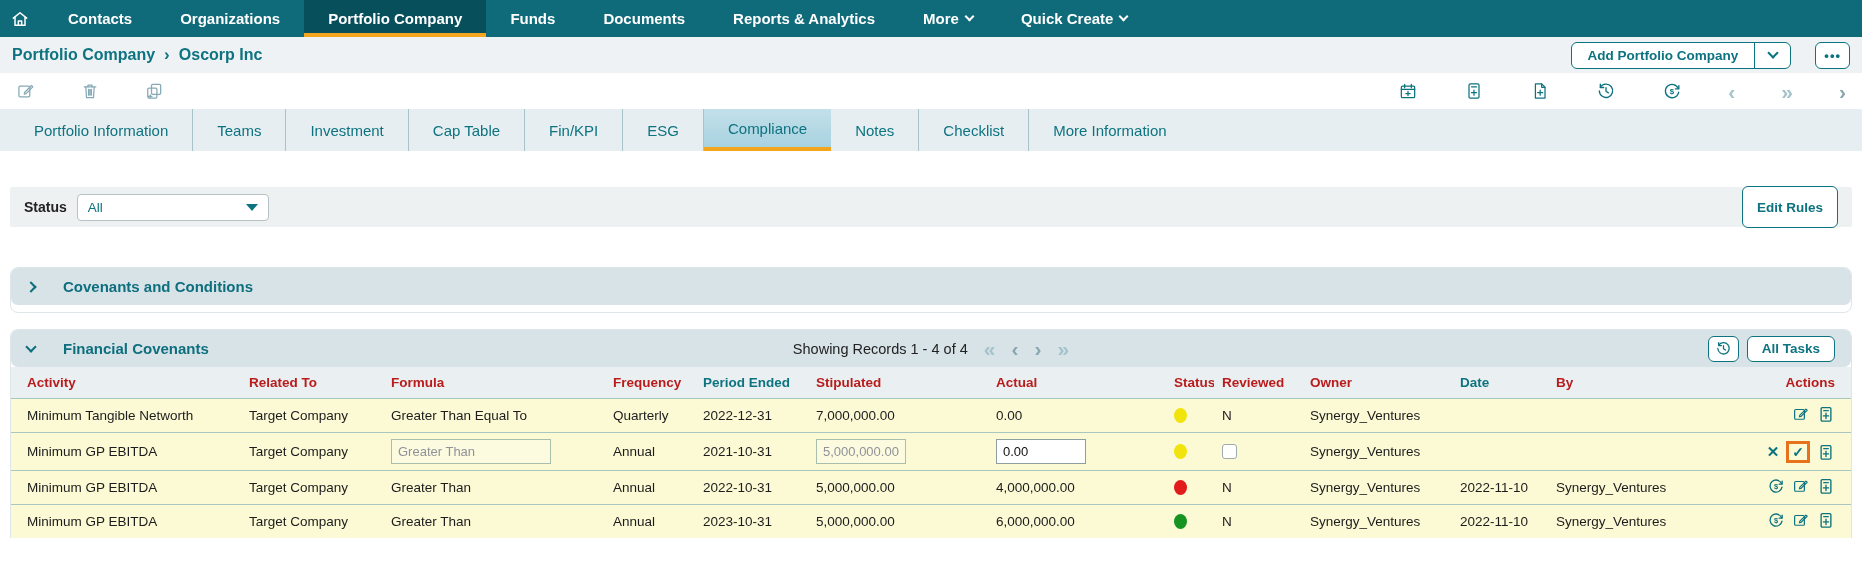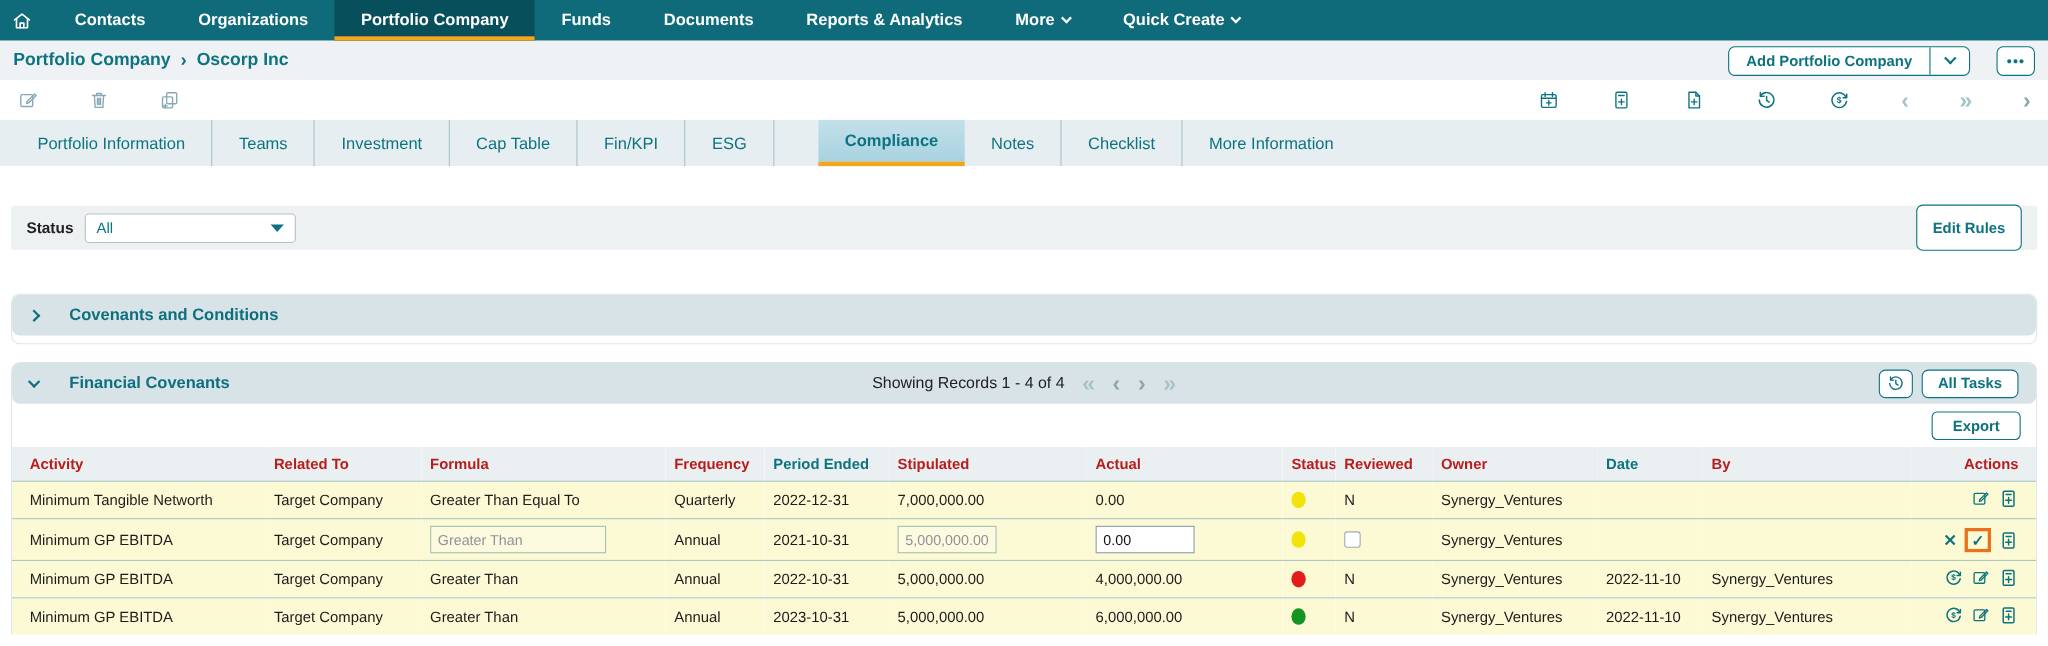--- a/index.html
+++ b/index.html
@@ -38,21 +38,21 @@
   .tool-ic { cursor:pointer; display:flex; align-items:center; }
   .pg-glyph { font-size:21px; font-weight:700; line-height:1; cursor:pointer; }
   .pg-light { color:#a5c3cb; } .pg-mid { color:#8aa7b0; }
 
   
   .tabs { height:42px; background:#e7eef1; display:flex; align-items:stretch; padding-left:10px; }
   .tab { display:flex; align-items:center; padding:0 24px; color:#0d7380; font-size:15px;
     border-right:1px solid #a9c3cb; cursor:pointer; }
   .tab:last-child { border-right:none; }
   .tab.active { background:linear-gradient(#c3e0ea,#a8d2e0); border-bottom:4px solid #f2a51d;
-    font-weight:700; border-right:none;margin-left:40px; }
+    font-weight:400; border-right:none; }
 
   
   .filter-row { margin:36px 10px 0; height:40px; background:#edf1f2; border-radius:2px;
     display:flex; align-items:center; padding:0 14px; }
   .filter-label { font-size:14px; font-weight:700; color:#222; }
   .select { margin-left:10px; width:192px; height:27px; background:#fff;
     border:1px solid #b6c2c6; border-radius:4px; display:flex; align-items:center;
     padding:0 10px; color:#0d7380; font-size:13.5px; cursor:pointer; }
   .select .tri { margin-left:auto; width:0; height:0; border-left:6px solid transparent;
     border-right:6px solid transparent; border-top:7px solid #0d7380; }
@@ -287,23 +287,20 @@
         <svg class="ic" width="17" height="17" viewBox="0 0 24 24" fill="none" stroke="#0d7380" stroke-width="1.8" stroke-linecap="round" stroke-linejoin="round">
           <path d="M5.2 7.5 A8 8 0 1 1 4 12"></path>
             <path d="M5.2 3.8 v4 h4"></path>
             <path d="M12 8 v4.3 l2.8 1.9"></path>
         </svg>
       </button>
       <button class="btn all-tasks">All Tasks</button>
     </div>
   </div>
 
-  <div class="export-row">
-    <button class="btn export-btn">Export</button>
-  </div>
 
   <table>
     <colgroup>
       <col style="width:230px">
         <col style="width:142px">
         <col style="width:222px">
         <col style="width:90px">
       <col style="width:113px">
         <col style="width:180px">
         <col style="width:178px">

